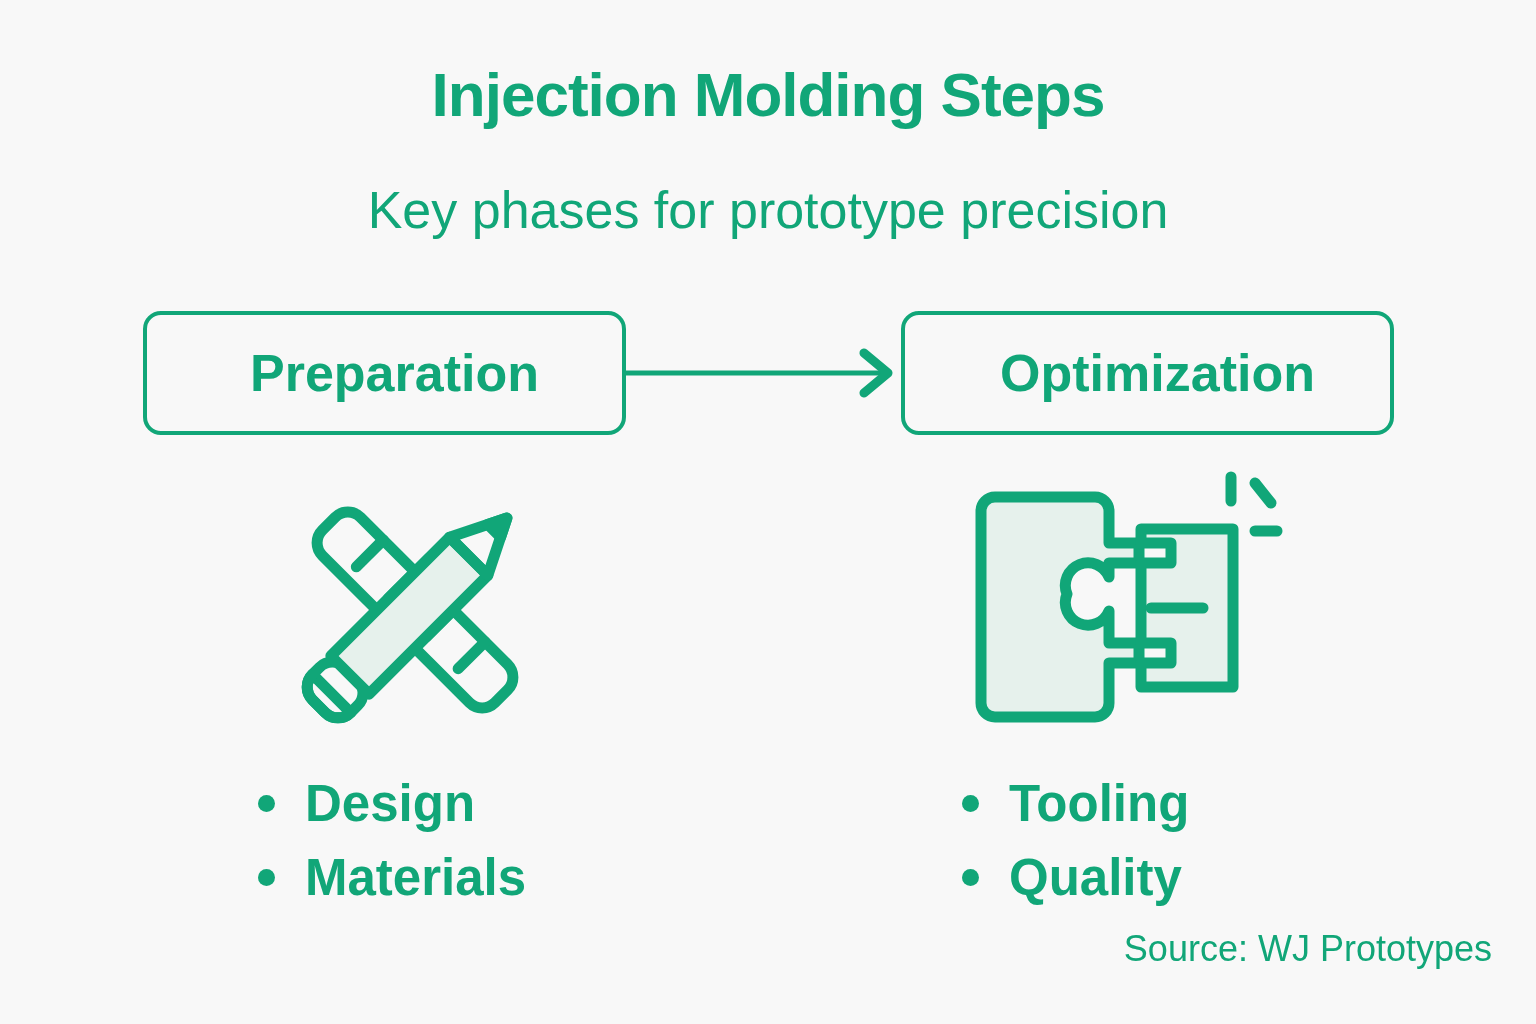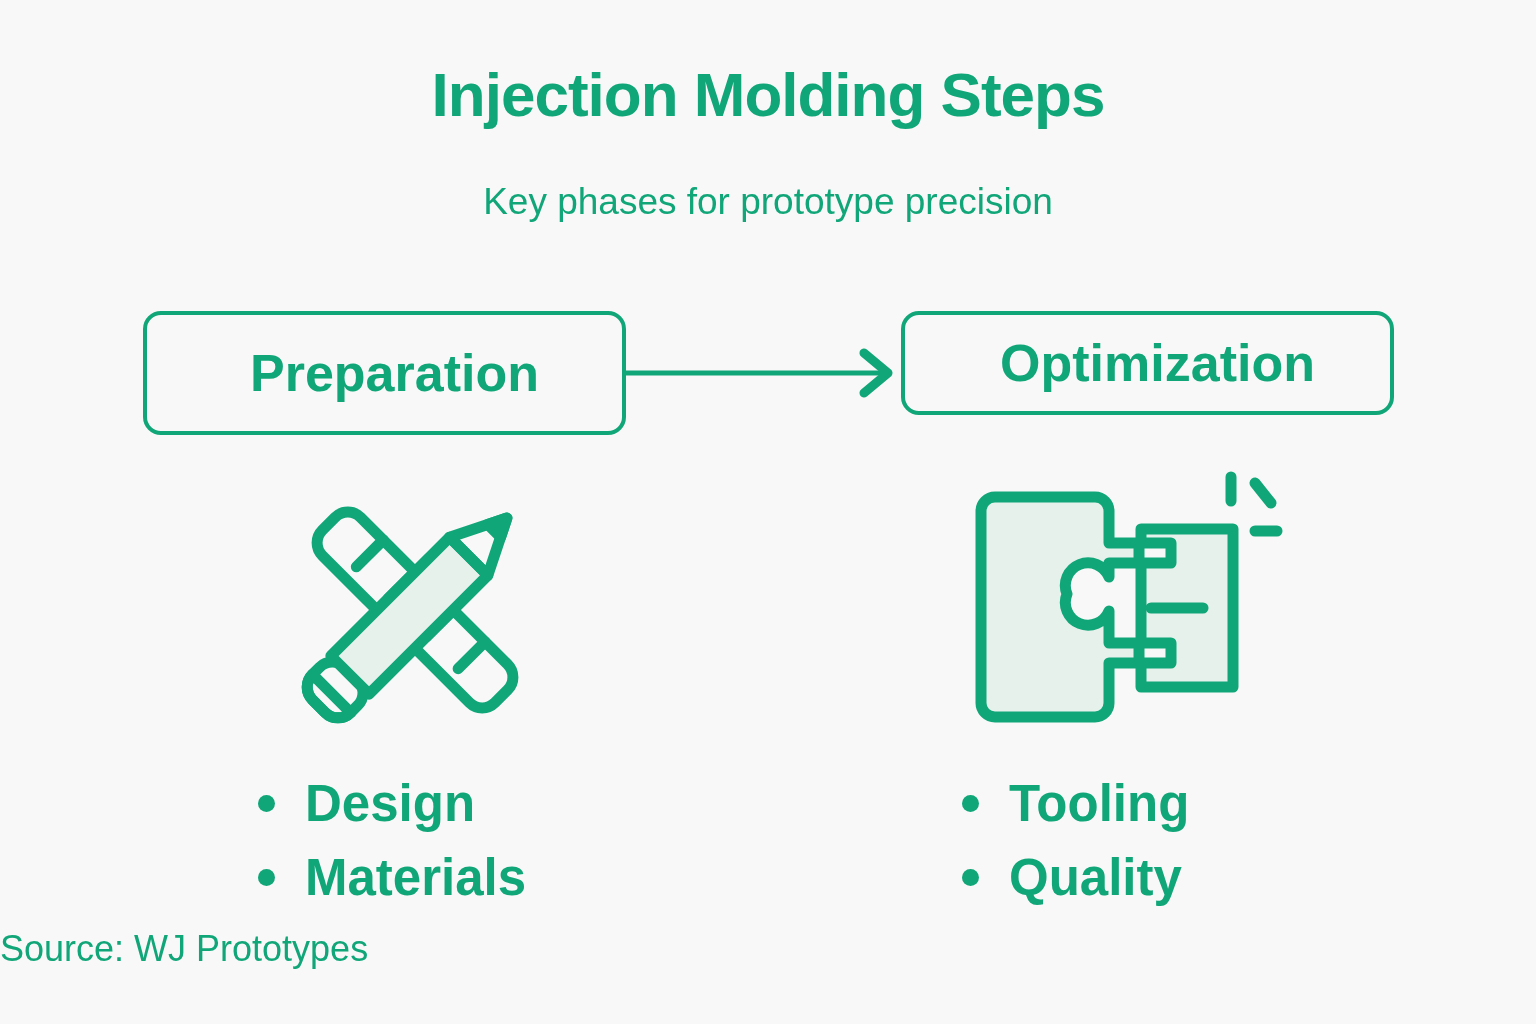--- a/index.html
+++ b/index.html
@@ -34,21 +34,21 @@
     color: #11a678;
     line-height: 1.05;
     white-space: nowrap;
   }
   .subtitle {
     position: absolute;
     left: 0;
     top: 182px;
     width: 1536px;
     text-align: center;
-    font-size: 37px;
+    font-size: 52px;
     font-weight: normal;
     color: #11a678;
     line-height: 1.1;
     white-space: nowrap;
   }
 
   
   .phase-box {
     position: absolute;
     box-sizing: border-box;
@@ -61,21 +61,21 @@
     padding-left: 20px;
   }
   .phase-box-label {
     font-size: 52px;
     font-weight: bold;
     color: #11a678;
     white-space: nowrap;
     line-height: 1;
   }
   #box-left  { left: 143px;  top: 311px; width: 483px; height: 124px; }
-  #box-right { left: 901px;  top: 311px; width: 493px; height: 104px; }
+  #box-right { left: 901px;  top: 311px; width: 493px; height: 124px; }
 
   
   #flow-arrow {
     position: absolute;
     left: 626px;
     top: 348px;
     width: 278px;
     height: 50px;
   }
 
@@ -113,21 +113,21 @@
     color: #11a678;
     line-height: 1;
   }
 
   
   .source {
     position: absolute;
     left: 0;
     top: 928px;
     width: 1492px;
-    text-align: left;
+    text-align: right;
     font-size: 36px;
     color: #11a678;
     white-space: nowrap;
   }
 </style>
 </head>
 <body>
 
 <div id="canvas">
 

